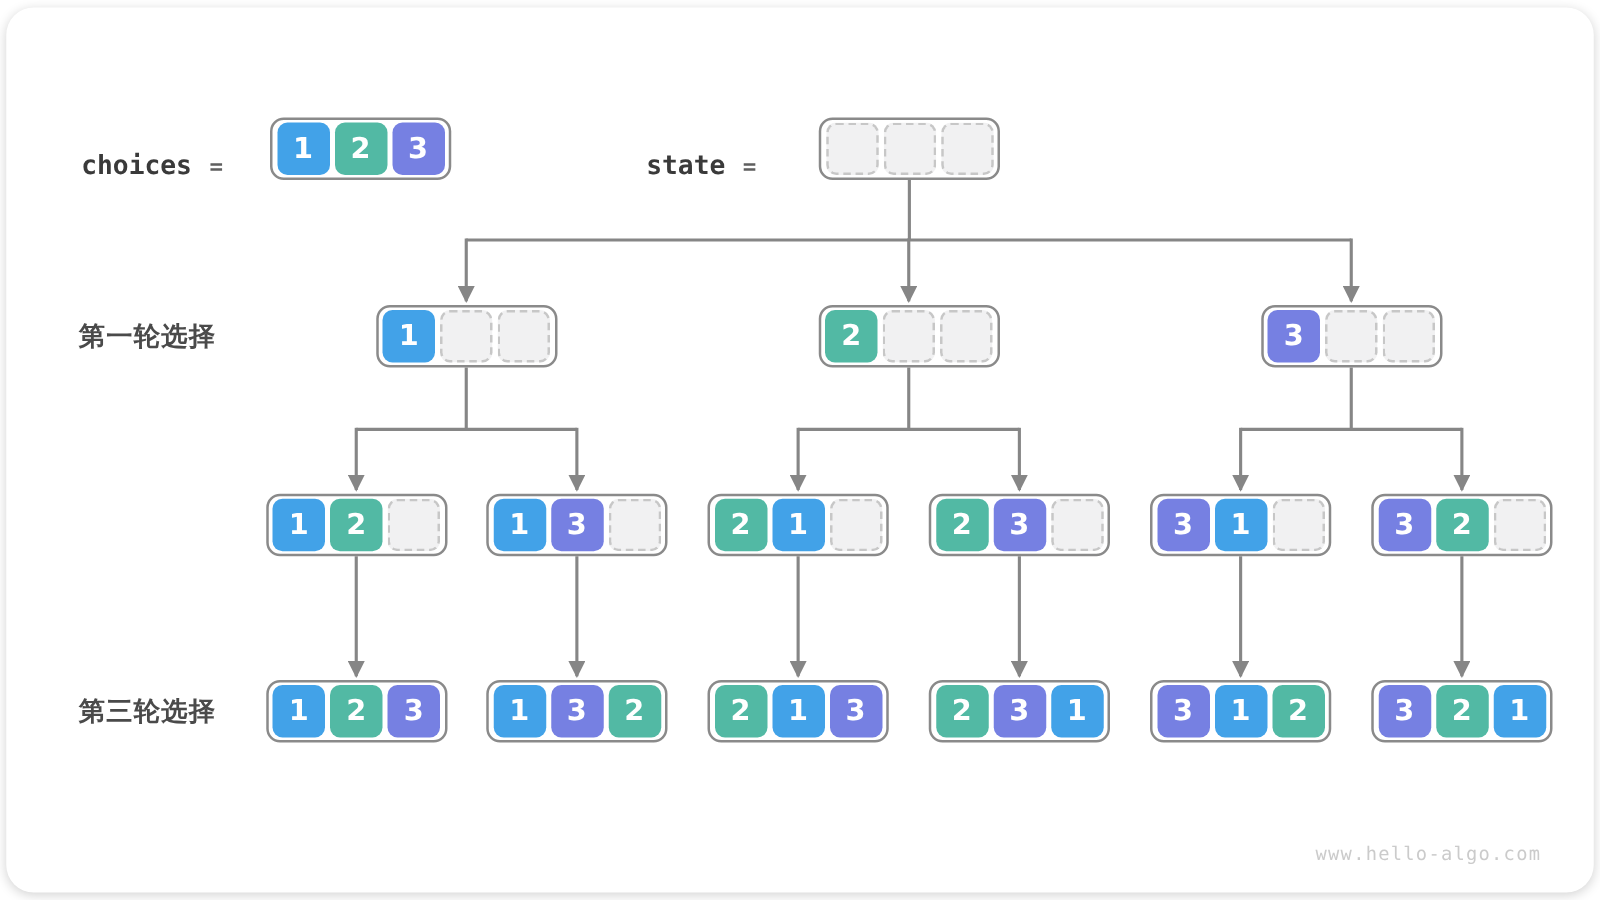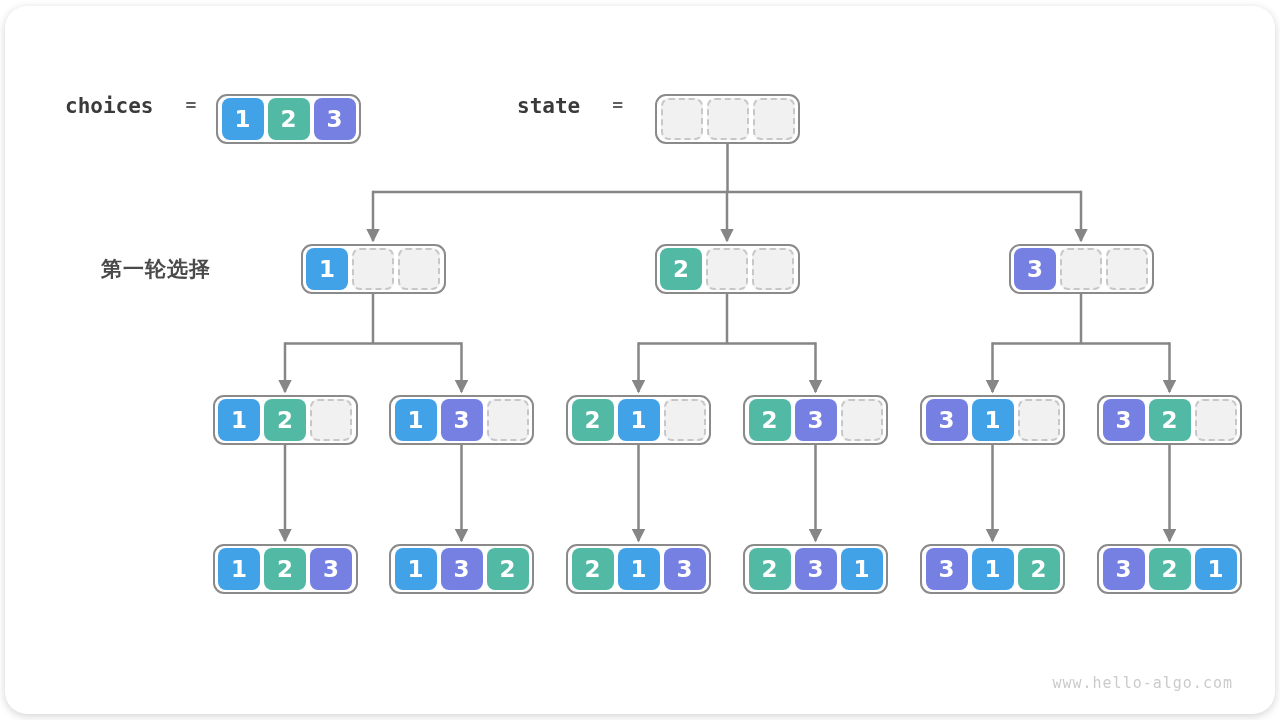--- a/index.html
+++ b/index.html
@@ -40,33 +40,32 @@
     font-size: 23px; font-weight: 700; color: #ffffff;
   }
   .cell.empty {
     background: var(--emptyBg);
     border: 2px dashed var(--emptyBorder);
   }
 
   
   .hdr-label {
     position: absolute; top: 88px; height: 50px;
-    display: flex; align-items: flex-start; gap: 32px;
+    display: flex; align-items: flex-end; gap: 14px;
     font-family: "DejaVu Sans Mono", "Liberation Mono", monospace;
     font-weight: 700; font-size: 21px; color: #3a3a3a;
   }
   .hdr-label .eq { font-size: 18px; color: #5f5f5f; }
 
   
   .row-label {
     position: absolute; left: 58px; height: 50px; width: 140px;
     display: flex; align-items: center;
     font-size: 21px; font-weight: 600; color: #4a4a4a;
     letter-spacing: 1px;
-    margin-left: 38px;
   }
 
   .watermark {
     position: absolute; right: 42px; bottom: 22px;
     font-family: "DejaVu Sans Mono", "Liberation Mono", monospace;
     font-size: 15px; letter-spacing: 1px; color: #cbcbcb;
   }
 </style>
 </head>
 <body>
@@ -110,20 +109,21 @@
     <span>choices</span>
     <span class="eq">=</span>
   </div>
 
   <div class="hdr-label" style="left:512px">
     <span>state</span>
     <span class="eq">=</span>
   </div>
 
   <div class="row-label" style="top:238px">第一轮选择</div>
+  <div class="row-label" style="top:538px">第三轮选择</div>
 
   <div id="nodes-layer">
       <div class="array-box" style="left: 211px; top: 88px;">
         <div class="cell" style="background: rgb(66, 162, 232);">1</div>
         <div class="cell" style="background: rgb(82, 185, 164);">2</div>
         <div class="cell" style="background: rgb(118, 128, 226);">3</div>
       </div>
       <div class="array-box" style="left: 650px; top: 88px;">
         <div class="cell empty"></div>
         <div class="cell empty"></div>

